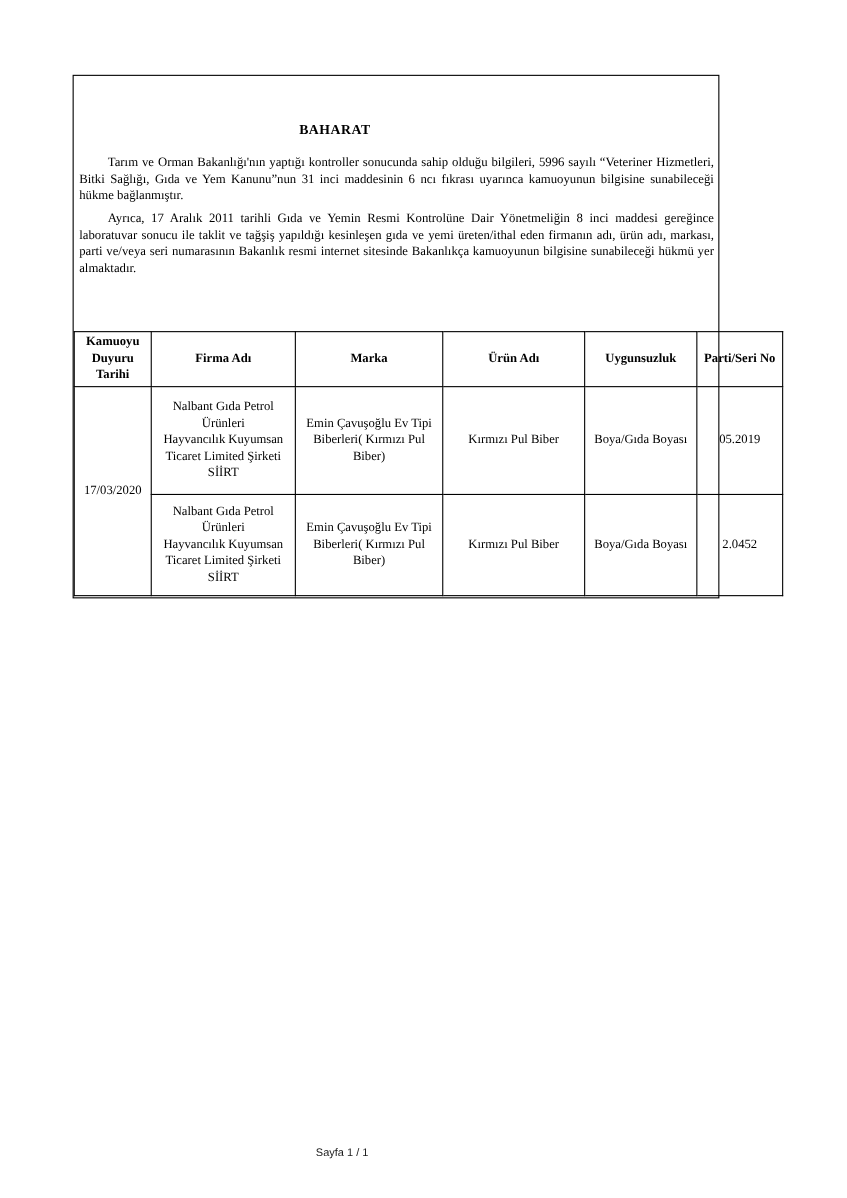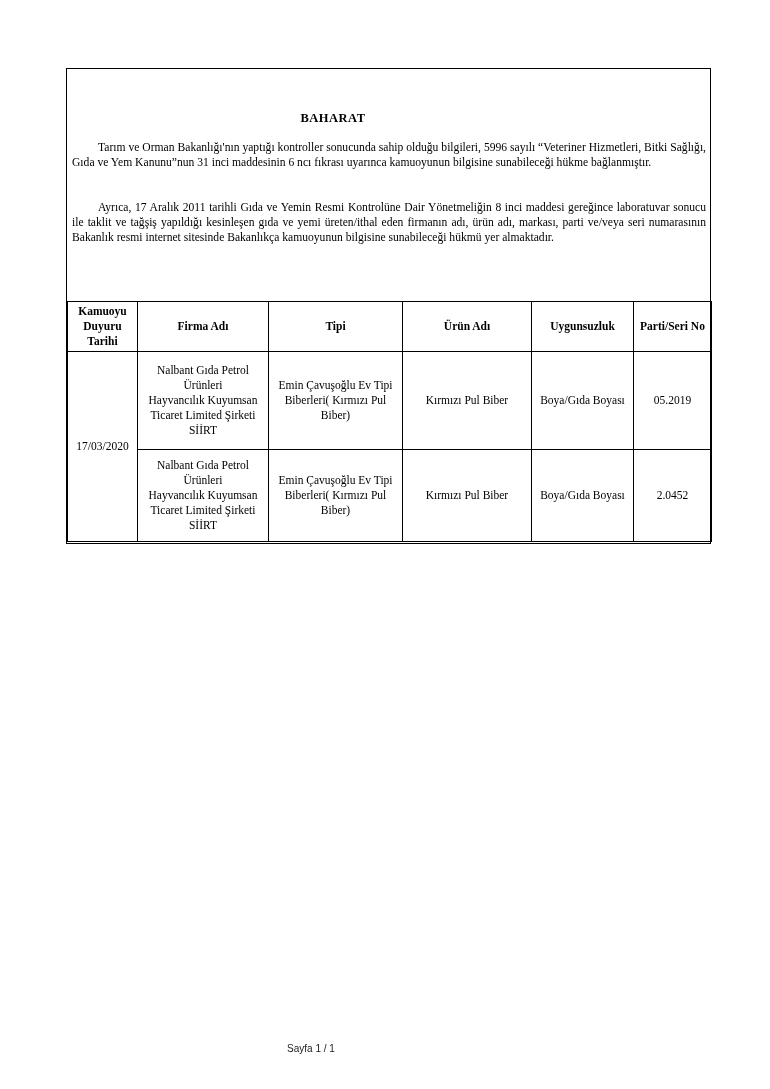--- a/index.html
+++ b/index.html
@@ -6,21 +6,21 @@
   html, body {
     width: 770px; height: 1089px;
     background: #ffffff;
     font-family: "Liberation Serif", serif;
     color: #000000;
     position: relative;
   }
   .doc-frame {
     position: absolute;
     left: 66px; top: 68px;
-    width: 645px; height: 476px;
+    width: 588px; height: 476px;
     border: 1.5px solid #000000;
     background: #ffffff;
   }
   .doc-text {
     height: 232px;
     padding: 0 4px 0 5px;
     overflow: hidden;
   }
   .doc-title {
     margin-top: 42px;
@@ -28,21 +28,21 @@
     padding-right: 112px;
     font-size: 12.5px;
     font-weight: bold;
     letter-spacing: 0.5px;
   }
   .doc-text p {
     font-size: 11.6px;
     line-height: 15px;
     text-align: justify;
     text-indent: 26px;
-    margin-top: 30px;
+    margin-top: 6px;
   }
   .doc-text p.first { margin-top: 14px; }
   table.data-table {
     width: 100%;
     border-collapse: collapse;
     table-layout: fixed;
     padding-left: 15px;
   }
   .data-table th, .data-table td {
     border: 1px solid #000000;
@@ -92,21 +92,21 @@
       <col class="col-urun">
       <col class="col-uygun">
       <col class="col-parti">
     </colgroup>
     <thead>
       <tr>
         <th>Kamuoyu
 Duyuru
 Tarihi</th>
         <th>Firma Adı</th>
-        <th>Tipi</th>
+        <th>Marka</th>
         <th>Ürün Adı</th>
         <th>Uygunsuzluk</th>
         <th>Parti/Seri No</th>
       </tr>
     </thead>
     <tbody>
       <tr class="row-1">
         <td rowspan="2">17/03/2020</td>
         <td>Nalbant Gıda Petrol Ürünleri
 Hayvancılık Kuyumsan

